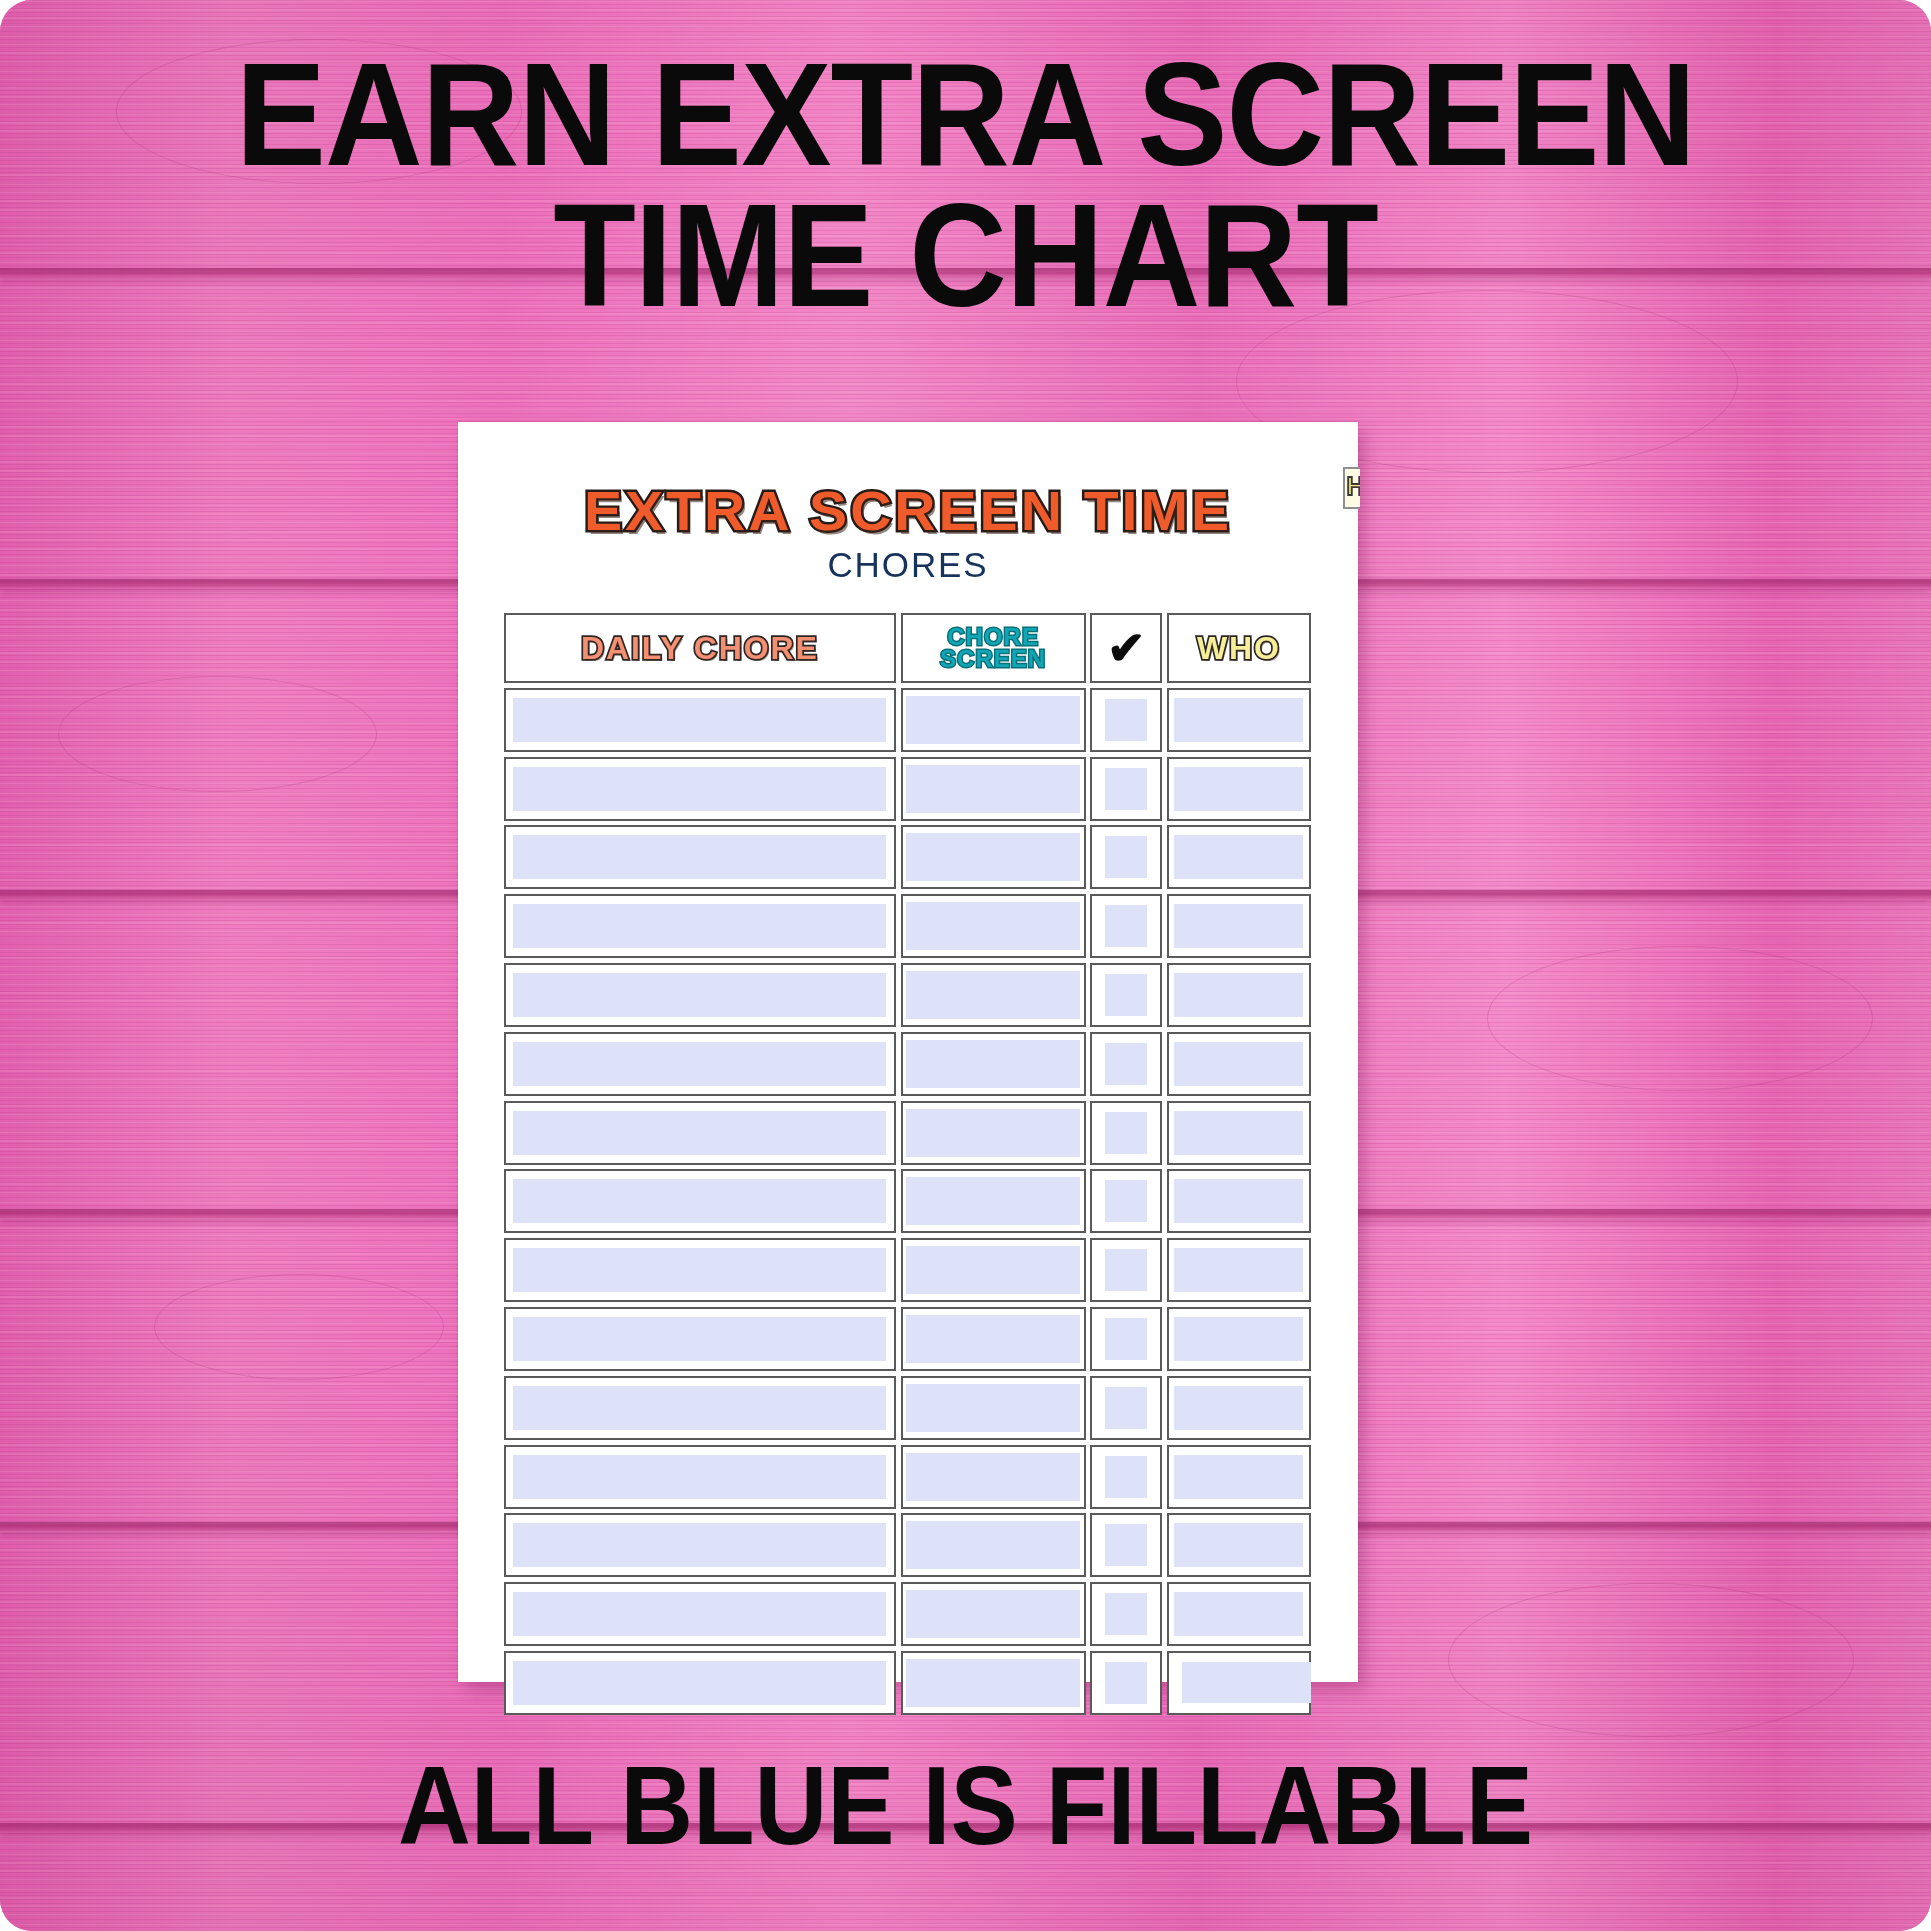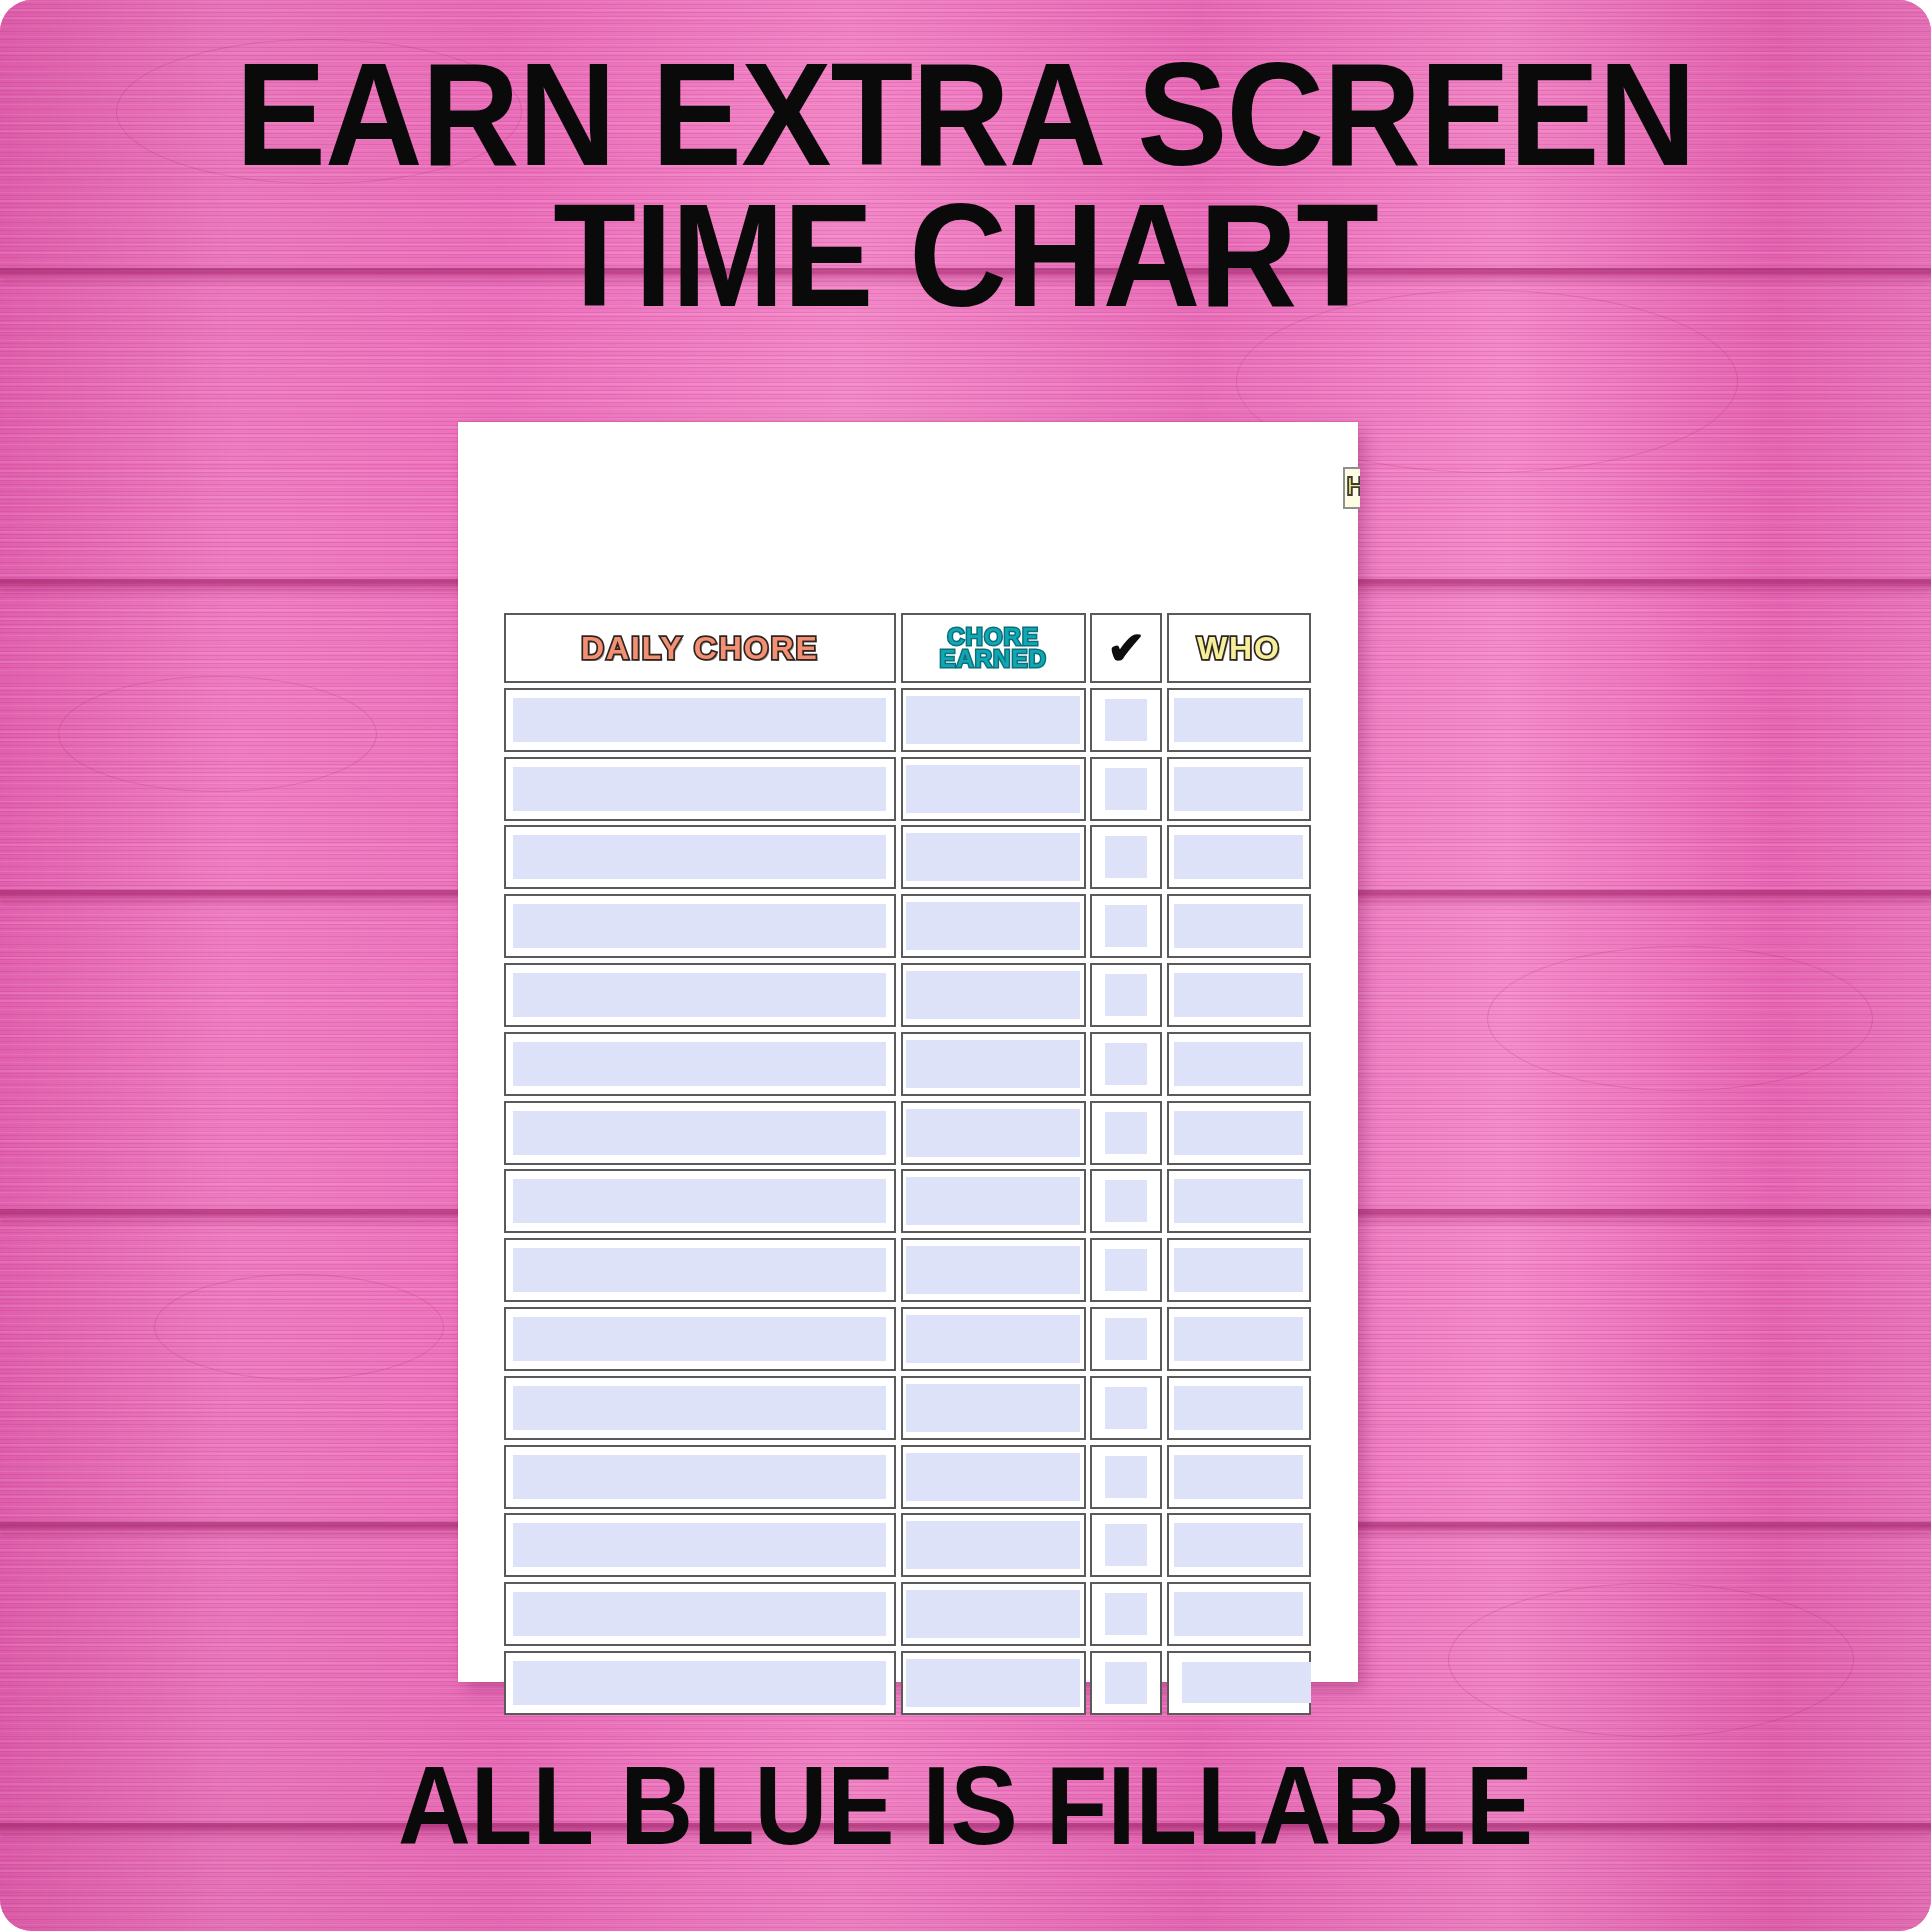--- a/index.html
+++ b/index.html
@@ -300,31 +300,35 @@
     <span class="line">EARN EXTRA SCREEN</span>
     <span class="line">TIME CHART</span>
   </div>
 
   <div id="paper">
 
     <div id="edge-sticker">
       <span class="glyph">H</span>
     </div>
 
+    <div id="sheet-title-block">
+      <div id="sheet-title">EXTRA SCREEN TIME</div>
+      <div id="sheet-subtitle">CHORES</div>
+    </div>
 
     <div id="chore-table">
 
       <div class="trow" id="header-row">
         <div class="tcell col-chore">
           <span class="hdr-text" id="hdr-daily-chore">DAILY CHORE</span>
         </div>
         <div class="tcell col-time">
           <span class="hdr-text" id="hdr-time-earned">
             <span>CHORE</span><br>
-            <span>EARNED</span>
+            <span>SCREEN</span>
           </span>
         </div>
         <div class="tcell col-check">
           <span class="hdr-text" id="hdr-check">✔</span>
         </div>
         <div class="tcell col-who">
           <span class="hdr-text" id="hdr-who">WHO</span>
         </div>
       </div>
 

